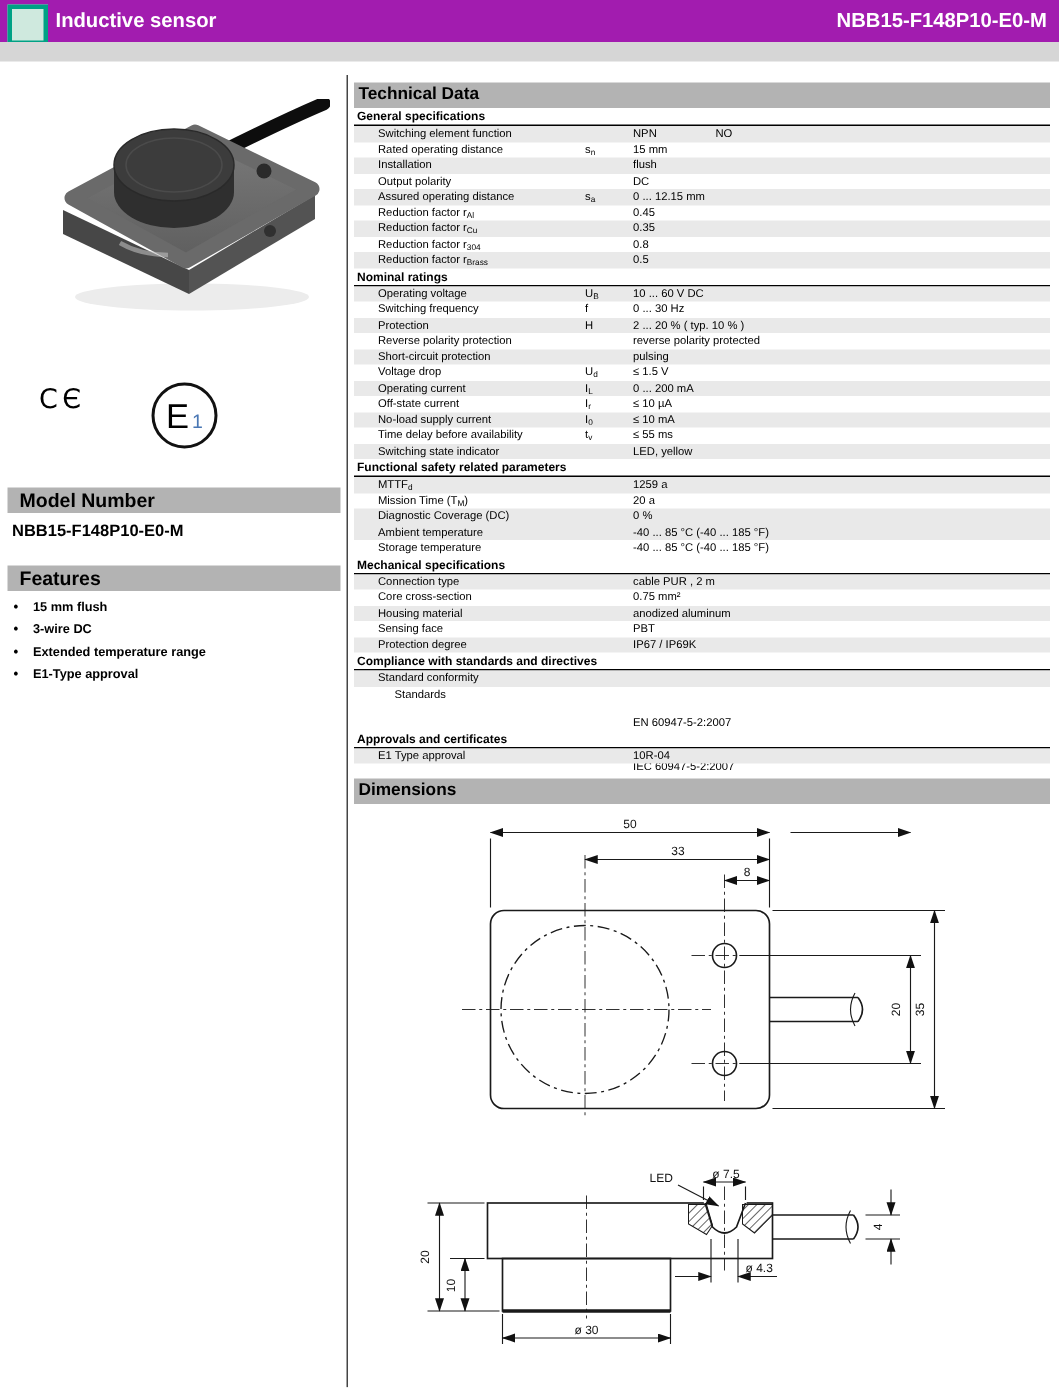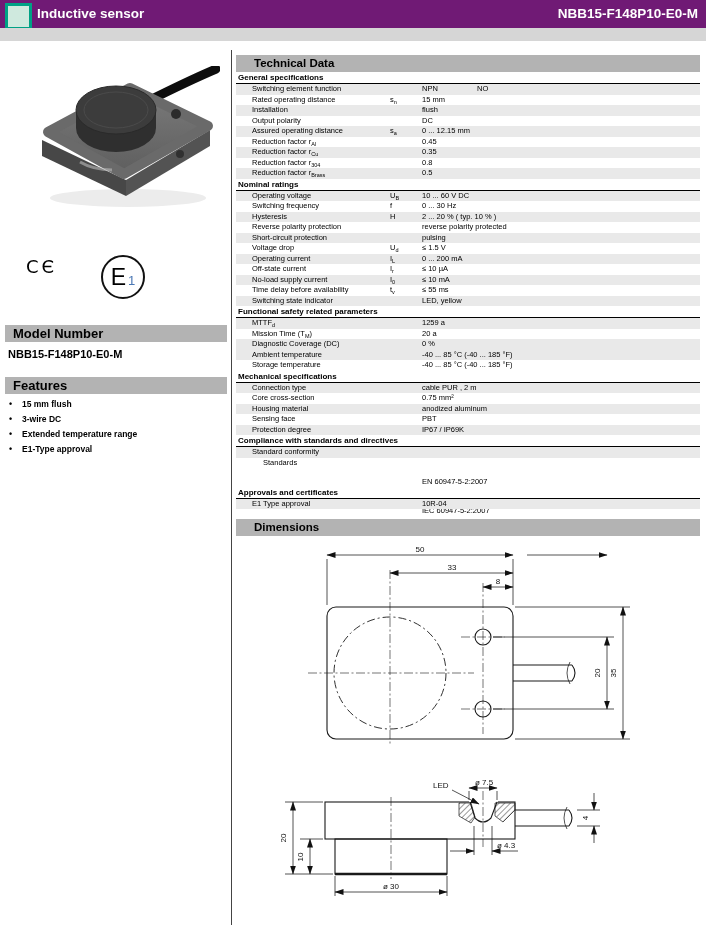--- a/index.html
+++ b/index.html
@@ -1,19 +1,19 @@
 <!DOCTYPE html>
 <html><head>
 <meta charset="utf-8">
 <style>
   html,body{margin:0;padding:0;background:#fff;}
   #page{position:relative;width:706px;height:925px;background:#fff;overflow:hidden;
         font-family:"Liberation Sans","DejaVu Sans",sans-serif;color:#000;}
   
-  .topbar{position:absolute;left:0;top:0;width:706px;height:28px;background:#701a75;}
+  .topbar{position:absolute;left:0;top:0;width:706px;height:28px;background:#a21caf;}
   .brandbox{position:absolute;left:5px;top:3px;width:21px;height:21px;background:#cfe9de;border:3px solid #00a185;}
   .doc-title{position:absolute;left:37px;top:0;height:28px;line-height:28px;color:#fff;font-weight:bold;font-size:13.5px;}
   .doc-code{position:absolute;right:8px;top:0;height:28px;line-height:28px;color:#fff;font-weight:bold;font-size:13.5px;}
   .subbar{position:absolute;left:0;top:28px;width:706px;height:13px;background:#d6d6d6;}
   .vdivider{position:absolute;left:231px;top:50px;width:1px;height:875px;background:#444;}
 
   
   .gbar{position:absolute;left:5px;width:222px;height:17px;background:#b3b3b3;font-weight:bold;font-size:13px;line-height:17px;padding-left:8px;box-sizing:border-box;}
   #model-bar{top:325px}
   #features-bar{top:377px}
@@ -22,21 +22,21 @@
   .feat{position:relative;height:15px;line-height:15px;font-weight:bold;font-size:8.5px;padding-left:14px;}
   .feat .dot{position:absolute;left:1px;top:0;font-size:9px;}
   .ce-mark{position:absolute;left:26px;top:256px;font-size:18px;letter-spacing:3px;font-family:"DejaVu Sans",sans-serif;}
   .e1-mark{position:absolute;left:101px;top:255px;width:44px;height:44px;border:2px solid #111;border-radius:50%;
            display:flex;align-items:center;justify-content:center;box-sizing:border-box;background:#fff;}
   .e1-mark .E{font-size:23px;line-height:23px;}
   .e1-mark .one{font-size:13px;color:#4a77b4;margin:7px 0 0 2px;}
 
   
   #right-col{position:absolute;left:236px;top:55px;width:464px;}
-  .big-head{height:17px;line-height:17px;background:#b3b3b3;font-weight:bold;font-size:11.5px;padding-left:18px;}
+  .big-head{height:17px;line-height:17px;background:#b3b3b3;font-weight:bold;font-size:11.5px;padding-left:3px;}
   #dim-head{margin-top:10px;}
   .tsec-title{height:8px;line-height:8px;font-weight:bold;font-size:8px;padding:2px 0 1px 2px;border-bottom:1px solid #000000;}
   .tsection.gap{margin-top:7px;}
   .trow{position:relative;height:10.5px;font-size:7.5px;line-height:10.5px;}
   .trow.odd{background:#e9e9e9;}
   .trow .lab{position:absolute;left:16px;top:0;white-space:nowrap;}
   .trow.ind2 .lab{left:27px;}
   .trow .sym{position:absolute;left:154px;top:0;}
   .trow .val{position:absolute;left:186px;top:0;white-space:nowrap;}
   .trow .val2{position:absolute;left:241px;top:0;white-space:nowrap;}
@@ -151,21 +151,21 @@
             <span class="lab"><span>Operating voltage</span></span>
             <span class="sym"><span>U</span><sub>B</sub></span>
             <span class="val">10 ... 60 V DC</span>
           </div>
           <div class="trow even">
             <span class="lab"><span>Switching frequency</span></span>
             <span class="sym"><span>f</span></span>
             <span class="val">0 ... 30 Hz</span>
           </div>
           <div class="trow odd">
-            <span class="lab"><span>Hysteresis</span></span>
+            <span class="lab"><span>Protection</span></span>
             <span class="sym"><span>H</span></span>
             <span class="val">2 ... 20 % ( typ. 10 % )</span>
           </div>
           <div class="trow even">
             <span class="lab"><span>Reverse polarity protection</span></span>
             <span class="val">reverse polarity protected</span>
           </div>
           <div class="trow odd">
             <span class="lab"><span>Short-circuit protection</span></span>
             <span class="val">pulsing</span>

